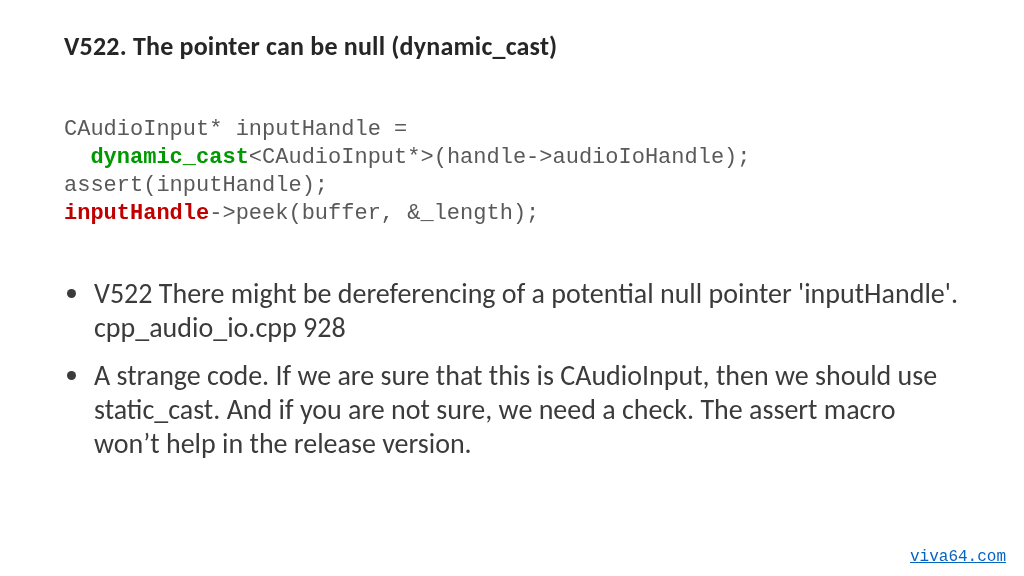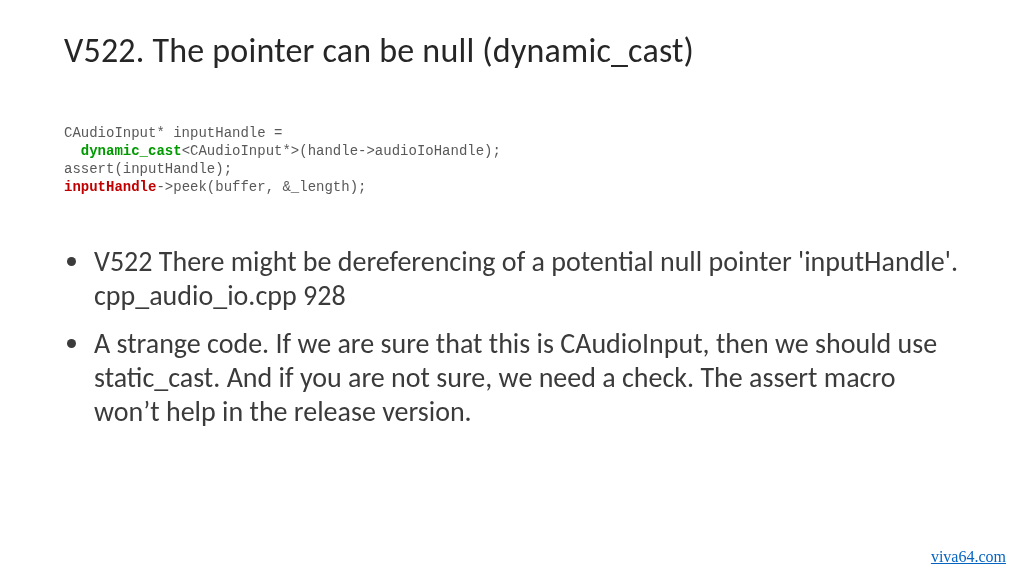--- a/index.html
+++ b/index.html
@@ -13,31 +13,31 @@
     overflow: hidden;
   }
   .slide {
     box-sizing: border-box;
     width: 1024px;
     height: 576px;
     padding: 24px 64px 0 64px;
     position: relative;
   }
   .title {
-    font-size: 34px;
-    font-weight: 400;
+    font-size: 26px;
+    font-weight: 700;
     color: #262626;
     letter-spacing: 0.2px;
     margin-top: 6px;
     margin-bottom: 54px;
     font-family: "Calibri Light", Calibri, "Segoe UI", Arial, sans-serif;
   }
   .code {
     font-family: "Courier New", Courier, monospace;
-    font-size: 14px;
+    font-size: 22px;
     line-height: 1.28;
     color: #595959;
     white-space: pre;
     margin-bottom: 48px;
   }
   .kw-green { color: #009a00; font-weight: bold; }
   .kw-red   { color: #c00000; font-weight: bold; }
   ul.bullets {
     list-style: disc;
     padding-left: 28px;
@@ -50,21 +50,21 @@
     margin-bottom: 14px;
     padding-left: 2px;
   }
   .footer-link {
     position: absolute;
     right: 18px;
     bottom: 10px;
     font-size: 16px;
     color: #0563c1;
     text-decoration: underline;
-    font-family: Liberation Serif, serif;
+    font-family: Liberation Mono, monospace;
   }
 </style>
 </head>
 <body>
 
 <div class="slide">
 
   <div class="title">V522. The pointer can be null (dynamic_cast)</div>
 
   <div class="code"><span>CAudioInput* inputHandle =</span>

